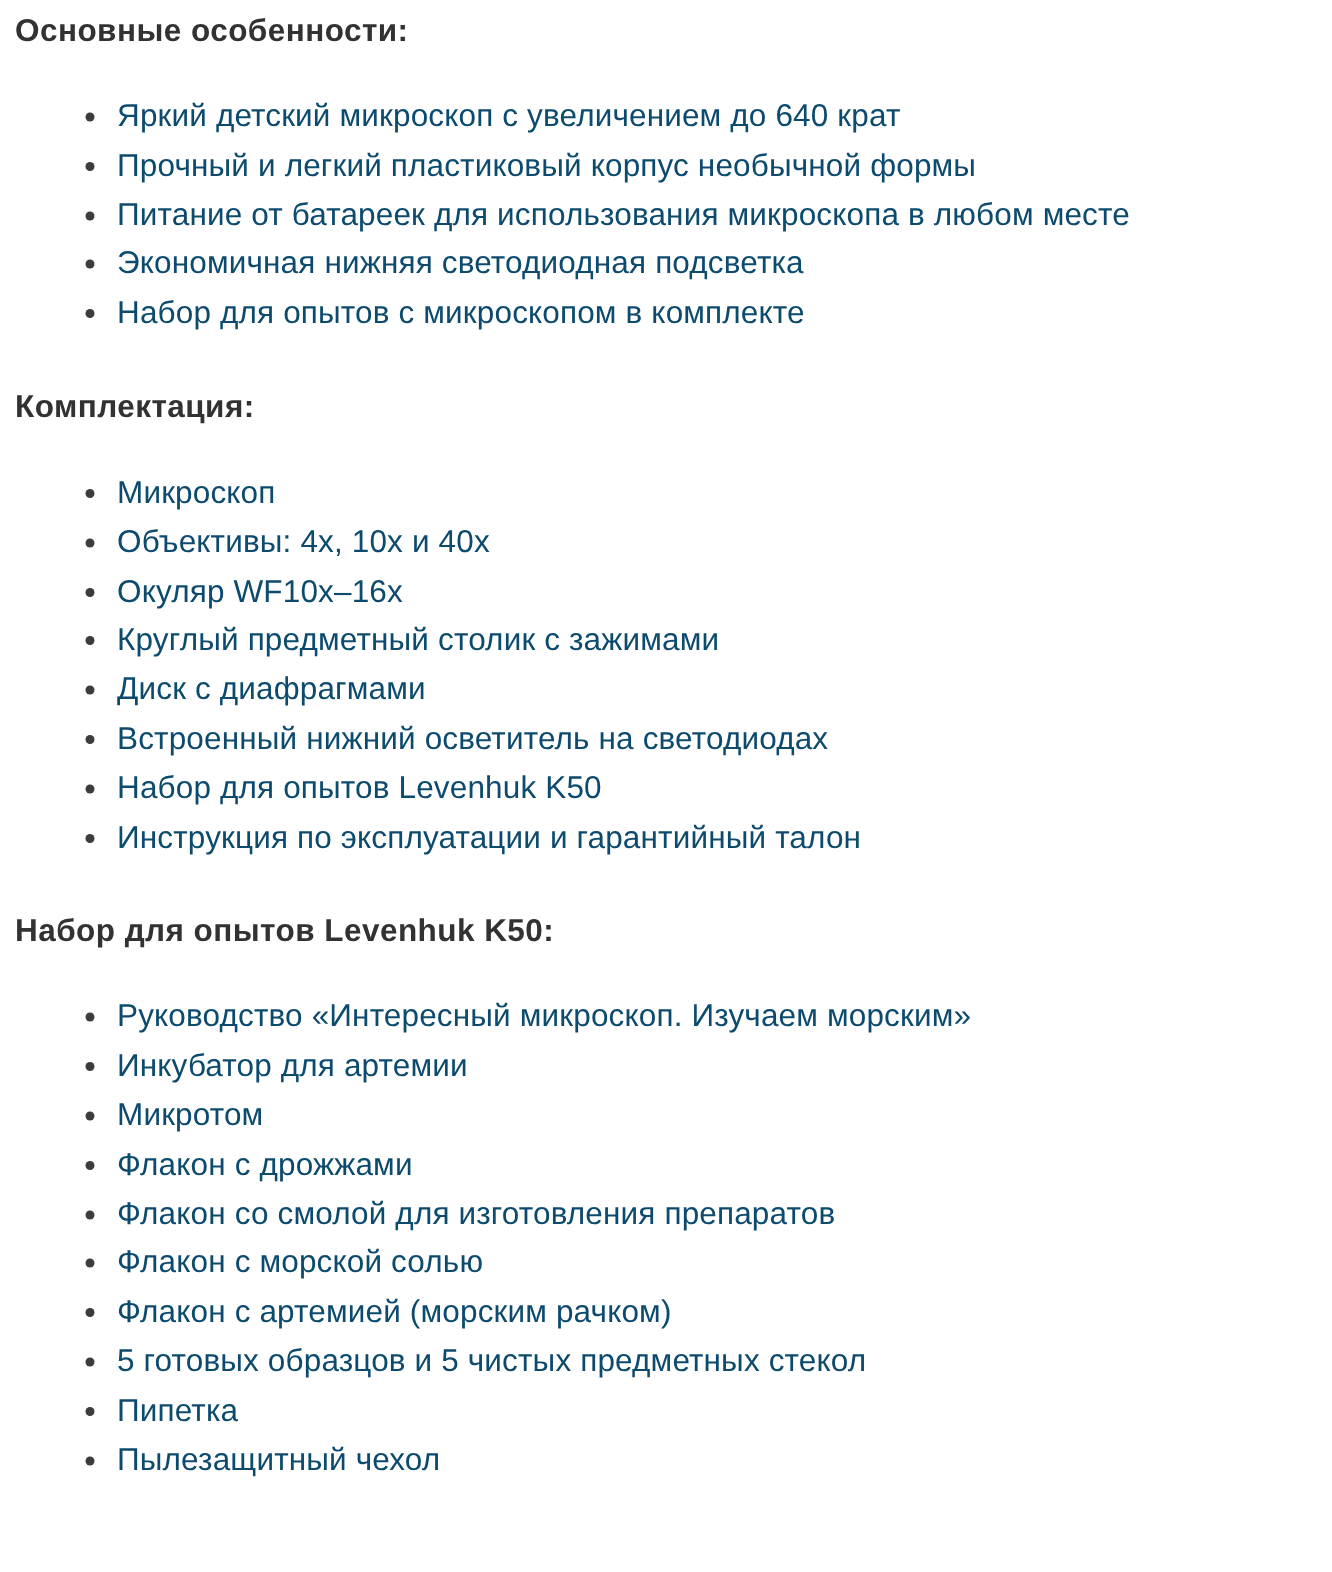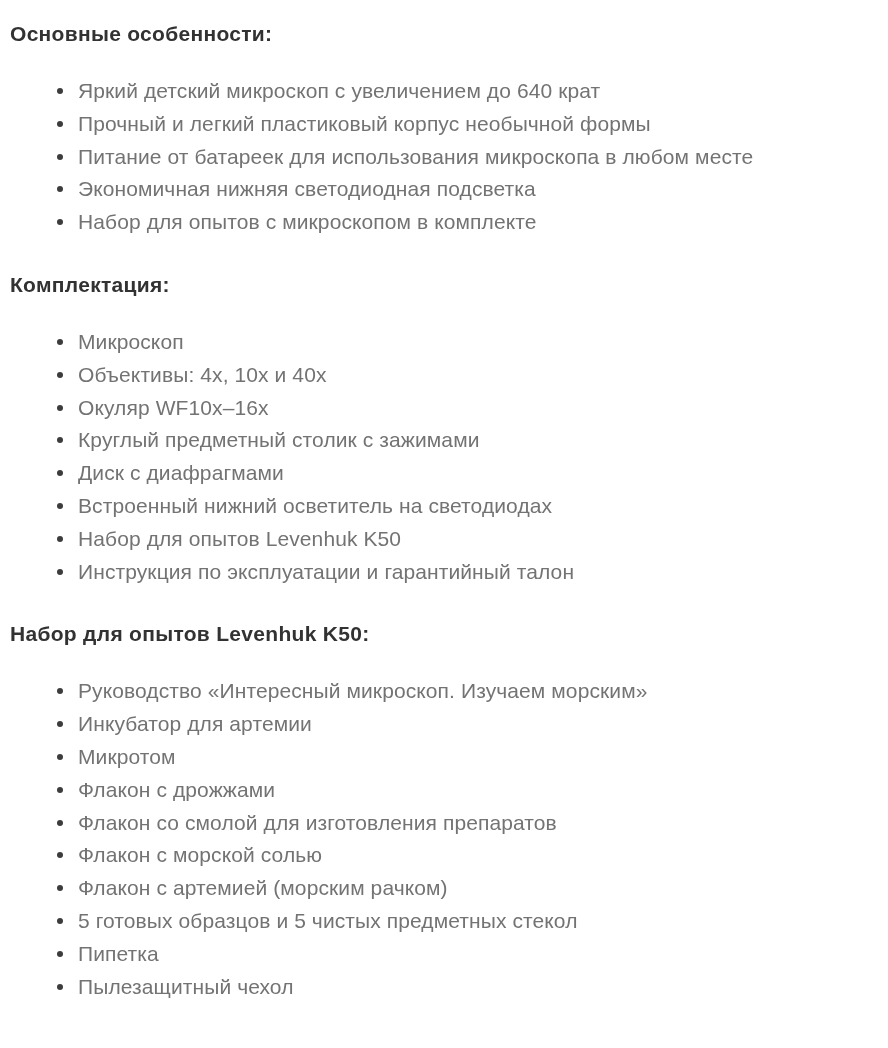--- a/index.html
+++ b/index.html
@@ -17,32 +17,32 @@
   }
   .section-heading {
     font-size: 21px;
     line-height: 26px;
     font-weight: bold;
     color: #323232;
     letter-spacing: 0.3px;
     margin: 33px 0 28px 0;
   }
   .section:first-child .section-heading {
-    margin-top: 13px;
+    margin-top: 0;
   }
   .bullet-list {
     list-style: none;
     margin: 0 0 33px 0;
     padding: 0 0 0 68px;
   }
   .bullet-list li {
     position: relative;
     font-size: 21px;
     line-height: 32.8px;
-    color: #737373;
+    color: #0c4a6e;
     letter-spacing: 0.1px;
   }
   .bullet-list li::before {
     content: "";
     position: absolute;
     left: -21px;
     top: 13px;
     width: 6px;
     height: 6px;
     border-radius: 50%;

